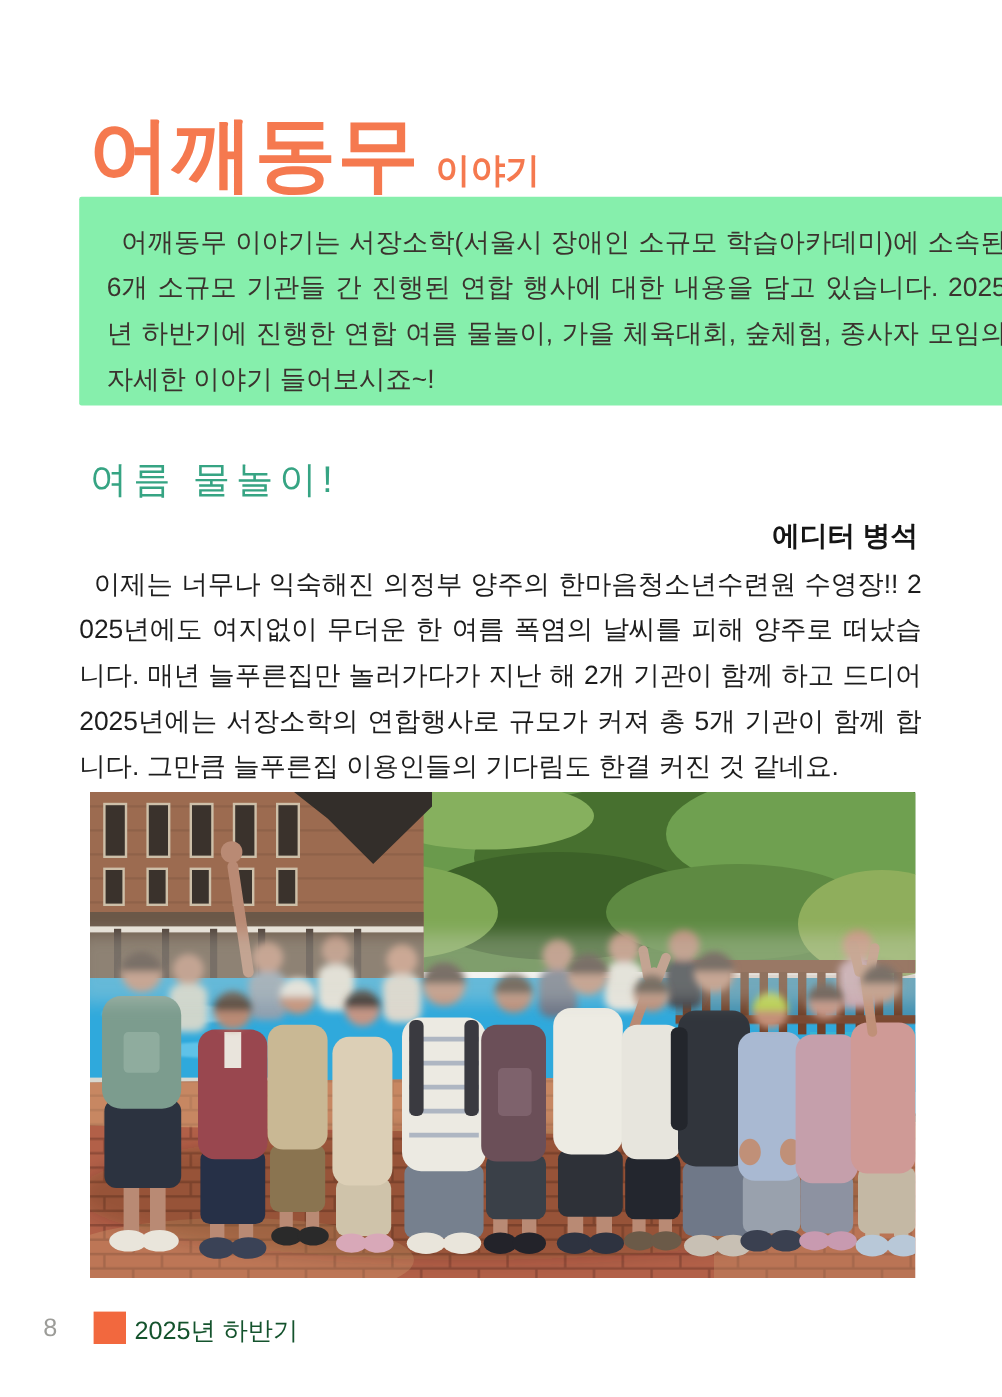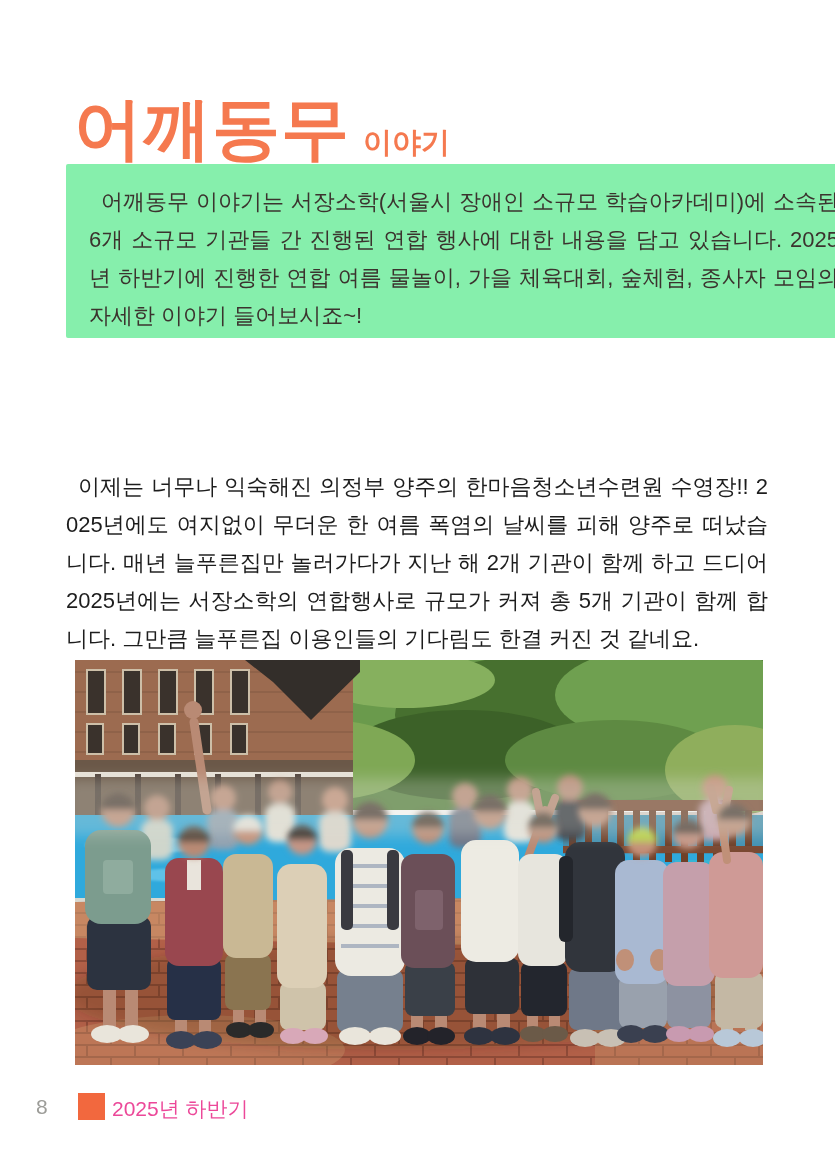--- a/index.html
+++ b/index.html
@@ -33,36 +33,38 @@
     position:absolute;left:66px;top:468px;width:702px;
     font-size:22px;line-height:38px;color:#1D1D1D;text-align:justify;
     word-break:break-all;text-indent:0.55em;
   }
   
   .photo-frame{position:absolute;left:75px;top:660px;width:688px;height:405px;overflow:hidden;}
   .photo-frame svg{display:block;}
   
   .footer-page-number{position:absolute;left:36px;top:1095px;font-size:21px;color:#9C9C98;}
   .footer-accent{position:absolute;left:78px;top:1093px;width:27px;height:27px;background:#F2683E;}
-  .footer-label{position:absolute;left:112px;top:1095px;font-size:21px;color:#ec4899;white-space:nowrap;}
+  .footer-label{position:absolute;left:112px;top:1095px;font-size:21px;color:#14532d;white-space:nowrap;}
 </style>
 </head>
 <body>
 
 <div class="page">
 
   <div class="title">
     <span class="title-main">어깨동무</span><span class="title-sub">이야기</span>
   </div>
 
   <div class="intro-box">
     <div class="intro-text">어깨동무 이야기는 서장소학(서울시 장애인 소규모 학습아카데미)에 소속된 6개 소규모 기관들 간 진행된 연합 행사에 대한 내용을 담고 있습니다. 2025년 하반기에 진행한 연합 여름 물놀이, 가을 체육대회, 숲체험, 종사자 모임의 자세한 이야기 들어보시죠~!</div>
   </div>
 
-
+  <div class="section-heading">여름 물놀이!</div>
+
+  <div class="byline">에디터 병석</div>
 
   <div class="body-text">이제는 너무나 익숙해진 의정부 양주의 한마음청소년수련원 수영장!! 2025년에도 여지없이 무더운 한 여름 폭염의 날씨를 피해 양주로 떠났습니다. 매년 늘푸른집만 놀러가다가 지난 해 2개 기관이 함께 하고 드디어 2025년에는 서장소학의 연합행사로 규모가 커져 총 5개 기관이 함께 합니다. 그만큼 늘푸른집 이용인들의 기다림도 한결 커진 것 같네요.</div>
 
   <div class="photo-frame">
     <svg width="688" height="405" viewBox="0 0 688 405" xmlns="http://www.w3.org/2000/svg">
       <defs>
         <filter id="fblur" x="-40%" y="-40%" width="180%" height="180%">
             <feGaussianBlur stdDeviation="3.2"></feGaussianBlur>
           </filter>
         <filter id="band" x="-10%" y="-60%" width="120%" height="220%">

